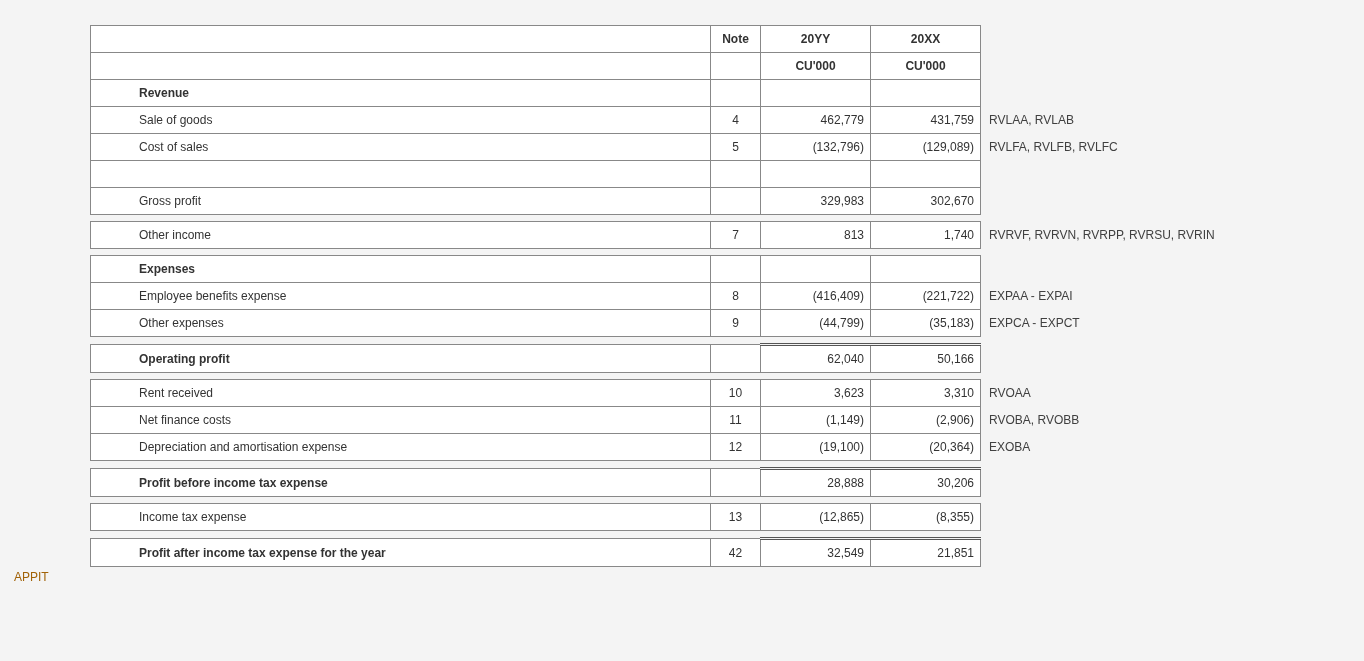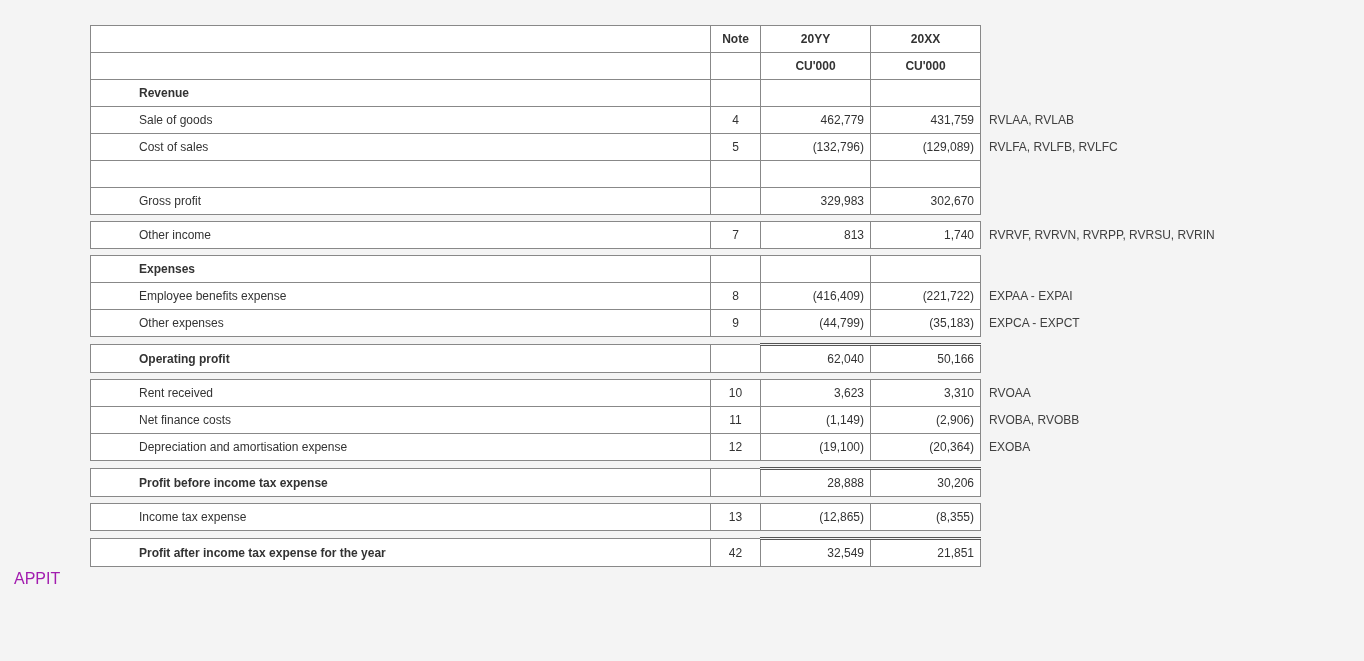--- a/index.html
+++ b/index.html
@@ -13,22 +13,22 @@
   .page {
     position: relative;
     width: 1364px;
     height: 661px;
     box-sizing: border-box;
   }
   .left-note {
     position: absolute;
     left: 14px;
     top: 570px;
-    color: #a21caf;
-    font-size: 16px;
+    color: #a16207;
+    font-size: 12px;
   }
   .table-wrap {
     position: absolute;
     left: 90px;
     top: 25px;
   }
   table {
     border-collapse: collapse;
     table-layout: fixed;
   }

